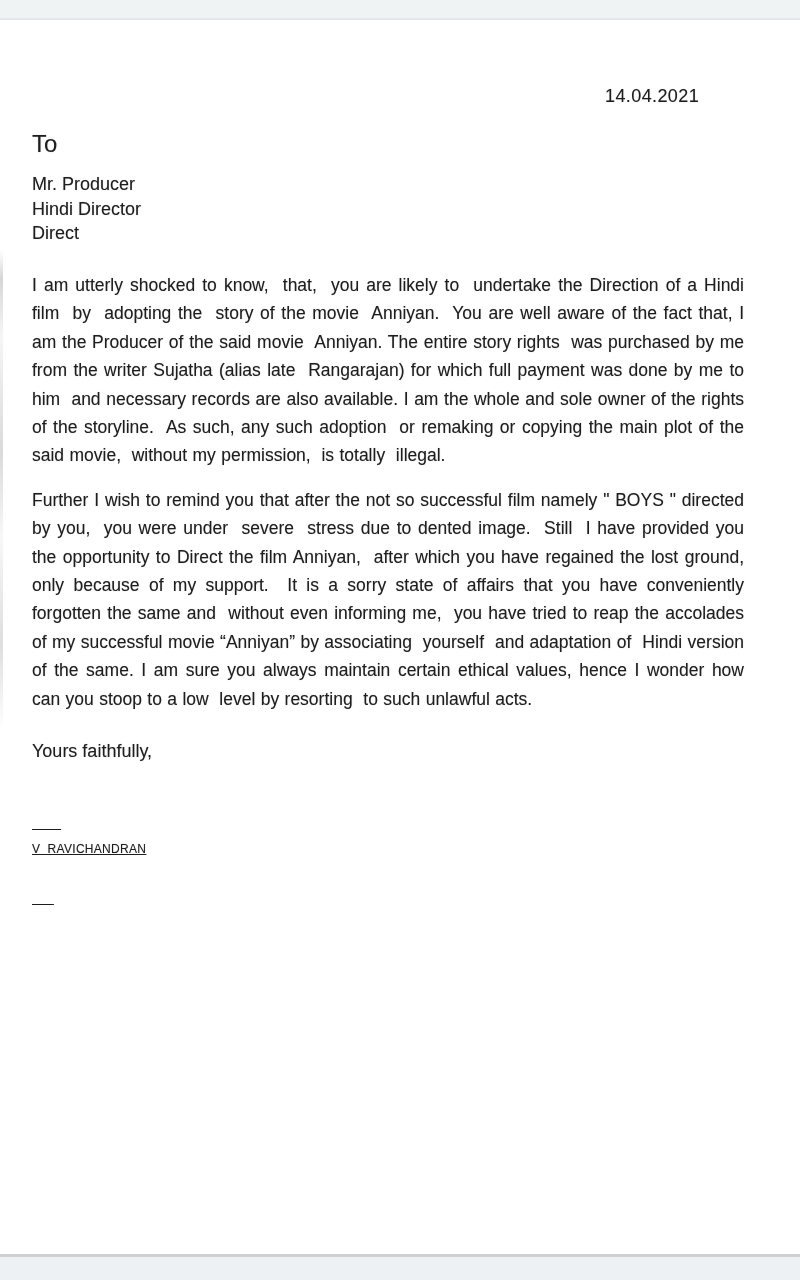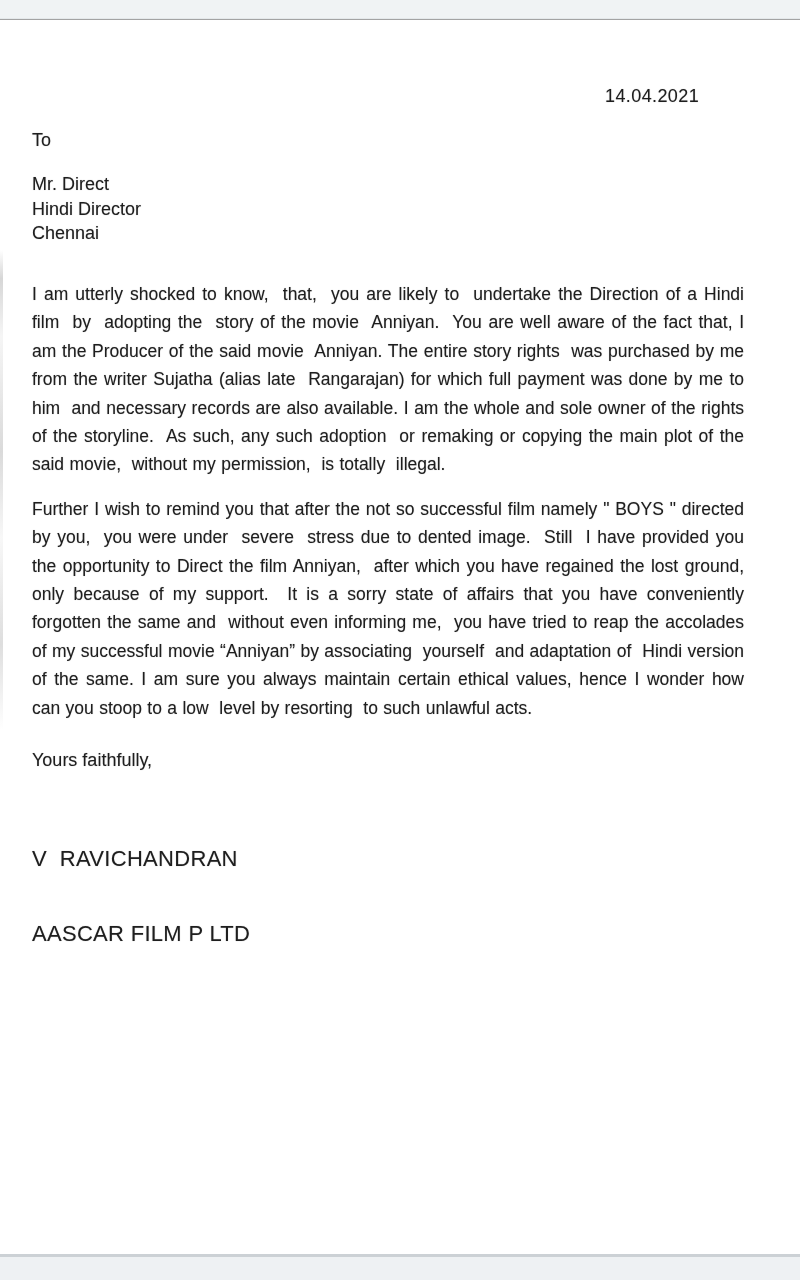--- a/index.html
+++ b/index.html
@@ -5,21 +5,21 @@
   * { margin: 0; padding: 0; box-sizing: border-box; }
   html, body {
     width: 800px; height: 1280px;
     background: #ffffff;
     font-family: "Liberation Sans", sans-serif;
     overflow: hidden;
   }
   .screen {
     position: relative;
     width: 800px; height: 916px;
-    background: #a3a3a3;
+    background: #e5e5e5;
   }
   .top-strip {
     position: absolute; top: 0; left: 0;
     width: 800px; height: 19px;
     background: #f0f3f4;
     border-bottom: 1px solid #e4e8ea;
   }
   .bottom-strip {
     position: absolute; top: 1254px; left: 0;
     width: 800px; height: 26px;
@@ -42,75 +42,75 @@
       rgba(70,70,70,0.20) 42%, rgba(70,70,70,0.04) 60%,
       rgba(70,70,70,0.18) 82%, rgba(70,70,70,0) 100%);
   }
   .date-line {
     position: absolute; top: 66px; left: 605px;
     font-size: 18px; letter-spacing: 0.4px;
     text-shadow: 0 0 1px rgba(30,30,30,0.35);
   }
   .salutation {
     position: absolute; top: 110px; left: 32px;
-    font-size: 18px;
+    font-size: 24px;
     text-shadow: 0 0 1px rgba(30,30,30,0.35);
   }
   .recipient-block {
     position: absolute; top: 152px; left: 32px;
     font-size: 18px; line-height: 24.5px;
     text-shadow: 0 0 1px rgba(30,30,30,0.35);
   }
   .letter-body {
-    position: absolute; top: 260px; left: 32px;
+    position: absolute; top: 251px; left: 32px;
     width: 712px;
     font-size: 17.5px; line-height: 28.4px;
     text-shadow: 0 0 1px rgba(30,30,30,0.35);
   }
   .body-para {
     text-align: justify;
     white-space: pre-wrap;
     margin: 0 0 16px 0;
     word-spacing: 0.5px;
   }
   .closing {
     margin: 24px 0 21px 0;
     white-space: pre-wrap;
     font-size: 18px;
   }
   .signature-block {
-    font-size: 22px; line-height: 25px;
+    font-size: 12px; line-height: 25px;
     white-space: pre-wrap;
     letter-spacing: 0.3px;
+    text-decoration: underline;
   }
 </style>
 </head>
 <body>
 
 <div class="screen">
   <div class="top-strip"></div>
 
   <div class="paper">
     <div class="date-line">14.04.2021</div>
 
     <div class="salutation">To</div>
 
     <div class="recipient-block">
-      <div>Mr. Direct</div>
+      <div>Mr. Producer</div>
       <div>Hindi Director</div>
-      <div>Chennai</div>
+      <div>Direct</div>
     </div>
 
     <div class="letter-body">
       <p class="body-para">I am utterly shocked to know,  that,  you are likely to  undertake the Direction of a Hindi film  by  adopting the  story of the movie  Anniyan.  You are well aware of the fact that, I am the Producer of the said movie  Anniyan. The entire story rights  was purchased by me from the writer Sujatha (alias late  Rangarajan) for which full payment was done by me to him  and necessary records are also available. I am the whole and sole owner of the rights of the storyline.  As such, any such adoption  or remaking or copying the main plot of the said movie,  without my permission,  is totally  illegal.</p>
       <p class="body-para">Further I wish to remind you that after the not so successful film namely " BOYS " directed by you,  you were under  severe  stress due to dented image.  Still  I have provided you the opportunity to Direct the film Anniyan,  after which you have regained the lost ground, only because of my support.  It is a sorry state of affairs that you have conveniently forgotten the same and  without even informing me,  you have tried to reap the accolades of my successful movie “Anniyan” by associating  yourself  and adaptation of  Hindi version  of the same. I am sure you always maintain certain ethical values, hence I wonder how can you stoop to a low  level by resorting  to such unlawful acts.</p>
 
       <div class="closing">Yours faithfully,</div>
 
       <div class="signature-block">
         <div>V  RAVICHANDRAN</div>
-        <div>AASCAR FILM P LTD</div>
       </div>
     </div>
   </div>
 
   <div class="bottom-strip"></div>
 </div>
 
 </body></html>

